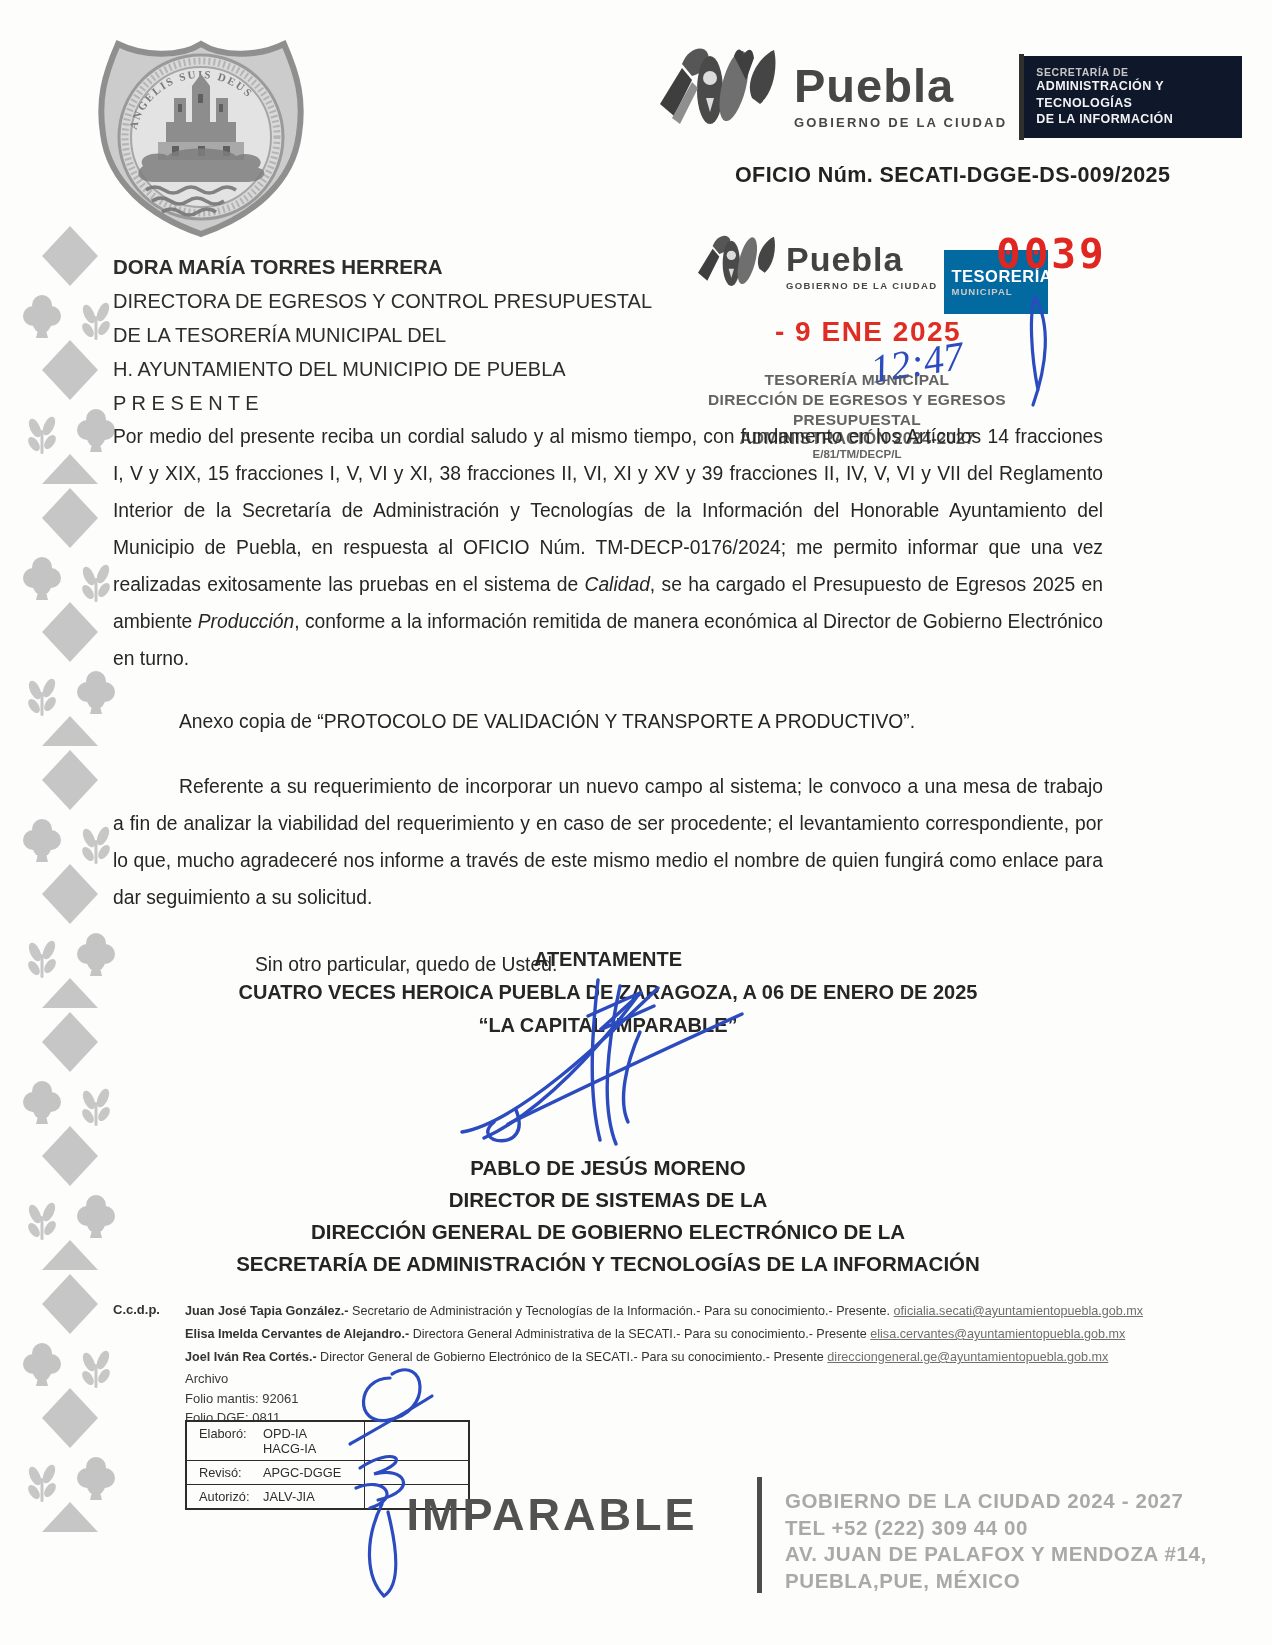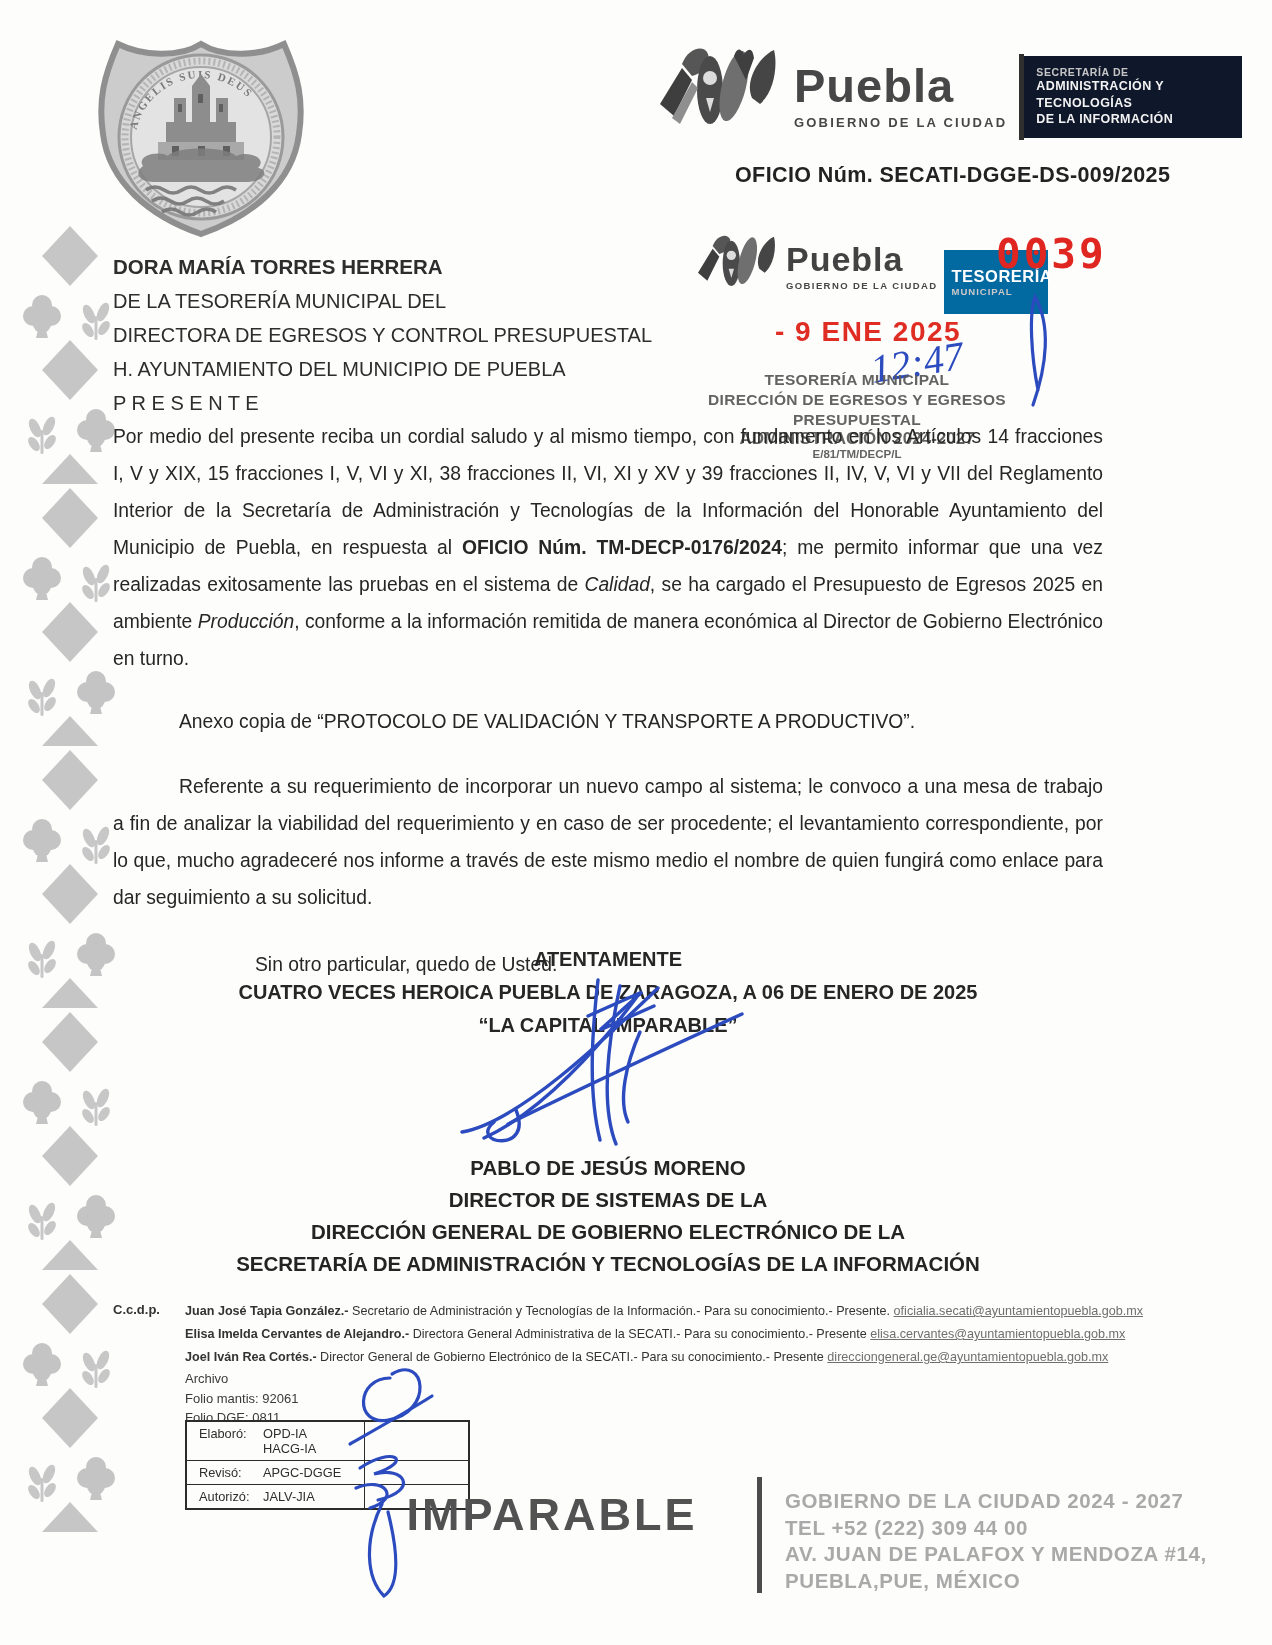--- a/index.html
+++ b/index.html
@@ -27,21 +27,21 @@
   .stamp-text .s-sm{font-size:11.5px;line-height:14px;}
   
   .addressee{position:absolute;left:113px;top:250px;font-size:20px;line-height:34px;color:#2d2d2d;}
   .addressee .name{font-weight:700;font-size:20.5px;}
   
   .body-text{position:absolute;left:113px;top:418px;width:990px;font-size:19.3px;line-height:37px;text-align:justify;color:#262626;}
   .body-text p{margin:0;}
   .p2{margin-top:26px !important;text-indent:66px;text-align:left !important;}
   .p3{margin-top:28px !important;text-indent:66px;}
   .p4{margin-top:30px !important;text-indent:142px;text-align:left !important;}
-  .bsemi{font-weight:700;}
+  .bsemi{font-weight:400;}
   .bital{font-style:italic;}
   
   .closing{position:absolute;left:113px;top:943px;width:990px;text-align:center;font-weight:700;font-size:20px;line-height:33px;color:#262626;}
   .signatory{position:absolute;left:113px;top:1152px;width:990px;text-align:center;font-weight:700;font-size:20.5px;line-height:32px;color:#242424;}
   
   .ccdp{position:absolute;left:113px;top:1300px;font-size:12.6px;color:#333;}
   .ccdp-label{position:absolute;left:0;top:2px;font-weight:700;font-size:13px;}
   .ccdp-lines{position:absolute;left:72px;top:0;width:960px;}
   .ccdp-line{white-space:nowrap;line-height:23px;}
   .ccdp-name{font-weight:700;}
@@ -199,22 +199,22 @@
   <div class="stamp-text">
     <div class="s-lg">TESORERÍA MUNICIPAL</div>
     <div class="s-lg">DIRECCIÓN DE EGRESOS Y EGRESOS</div>
     <div class="s-lg">PRESUPUESTAL</div>
     <div class="s-md">ADMINISTRACIÓN 2024-2027</div>
     <div class="s-sm">E/81/TM/DECP/L</div>
   </div>
 
   <div class="addressee">
     <div class="name">DORA MARÍA TORRES HERRERA</div>
+    <div>DIRECTORA DE EGRESOS Y CONTROL PRESUPUESTAL</div>
     <div>DE LA TESORERÍA MUNICIPAL DEL</div>
-    <div>DIRECTORA DE EGRESOS Y CONTROL PRESUPUESTAL</div>
     <div>H. AYUNTAMIENTO DEL MUNICIPIO DE PUEBLA</div>
     <div>P R E S E N T E</div>
   </div>
 
   <div class="body-text">
     <p><span>Por medio del presente reciba un cordial saludo y al mismo tiempo, con fundamento en los Artículos 14 fracciones I, V y XIX, 15 fracciones I, V, VI y XI, 38 fracciones II, VI, XI y XV y 39 fracciones II, IV, V, VI y VII del Reglamento Interior de la Secretaría de Administración y Tecnologías de la Información del Honorable Ayuntamiento del Municipio de Puebla, en respuesta al </span><span class="bsemi">OFICIO Núm. TM-DECP-0176/2024</span><span>; me permito informar que una vez realizadas exitosamente las pruebas en el sistema de </span><span class="bital">Calidad</span><span>, se ha cargado el Presupuesto de Egresos 2025 en ambiente </span><span class="bital">Producción</span><span>, conforme a la información remitida de manera económica al Director de Gobierno Electrónico en turno.</span></p>
     <p class="p2">Anexo copia de “PROTOCOLO DE VALIDACIÓN Y TRANSPORTE A PRODUCTIVO”.</p>
     <p class="p3">Referente a su requerimiento de incorporar un nuevo campo al sistema; le convoco a una mesa de trabajo a fin de analizar la viabilidad del requerimiento y en caso de ser procedente; el levantamiento correspondiente, por lo que, mucho agradeceré nos informe a través de este mismo medio el nombre de quien fungirá como enlace para dar seguimiento a su solicitud.</p>
     <p class="p4">Sin otro particular, quedo de Usted.</p>
   </div>

